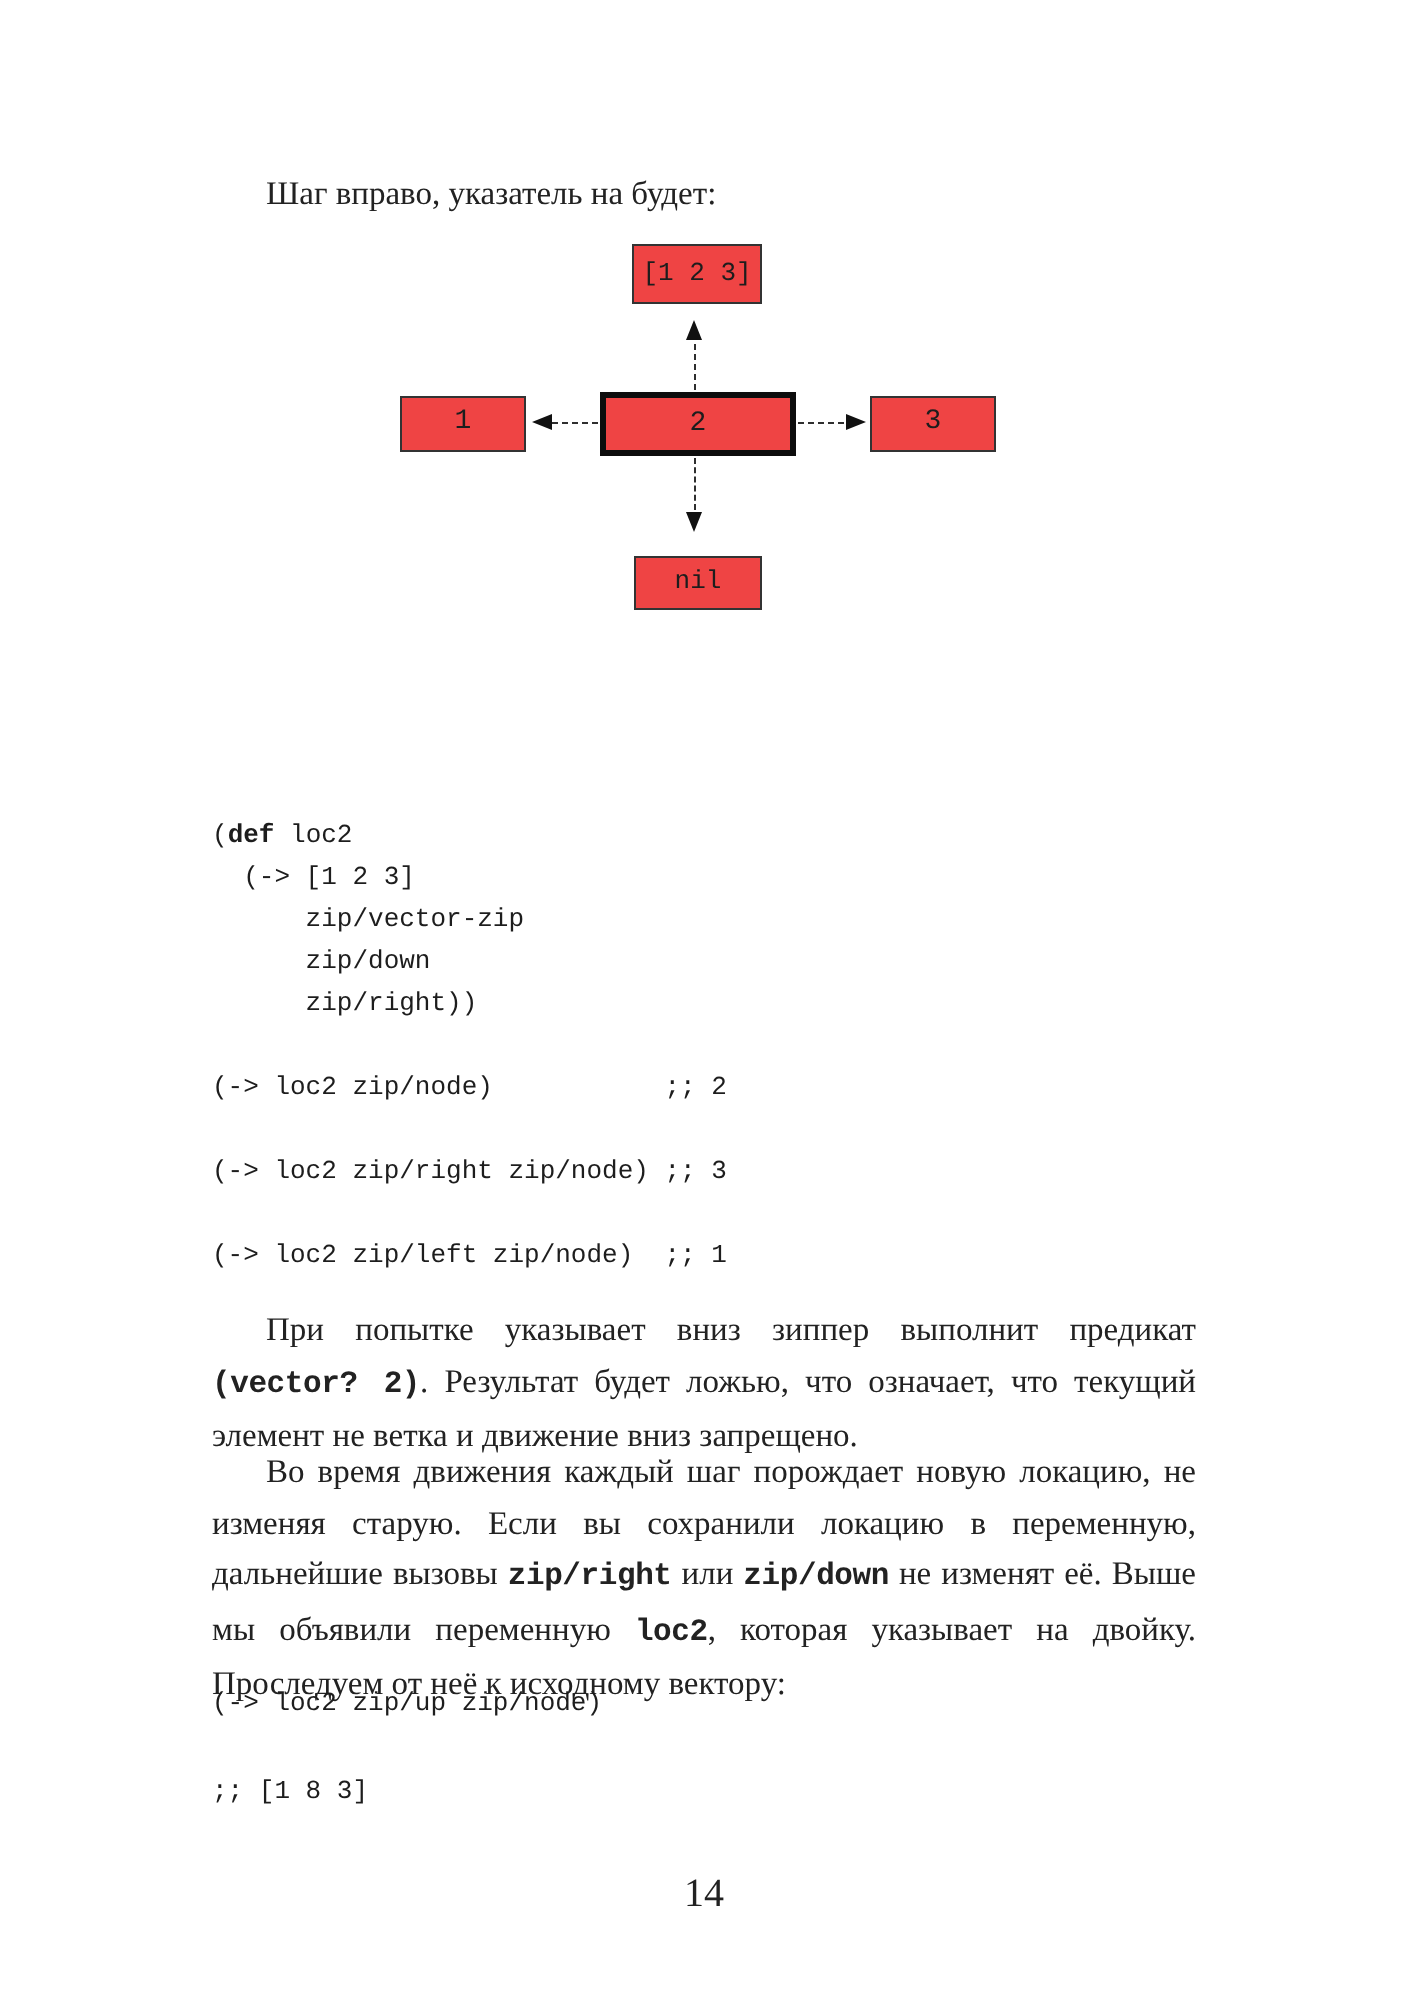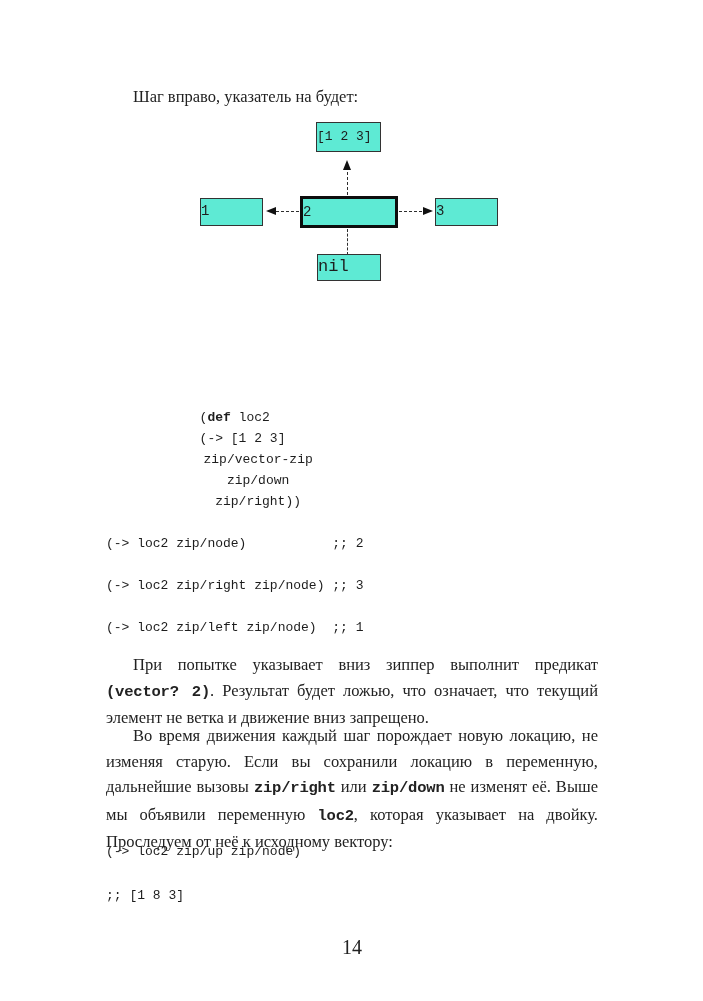--- a/index.html
+++ b/index.html
@@ -13,26 +13,26 @@
     text-indent:27px; color:#222;
   }
   .seg-bold { font-weight:bold; }
   .seg-code {
     font-family:Liberation Mono, monospace; font-weight:bold;
     font-size:15.5px; letter-spacing:-0.2px;
   }
   .codeblock {
     position:absolute; left:106px; margin:0;
     font-family:"Liberation Mono", monospace; font-size:13px; line-height:21px;
-    white-space:pre; color:#1d1d1d;text-align:center;
+    white-space:pre; color:#1d1d1d;
   }
   .diagram { position:absolute; left:0; top:122px; width:703px; height:176px; }
   .dbox {
-    position:absolute; box-sizing:border-box; background:#5eead4;
-    border:1.5px solid #333; color:#1d1d1d;
+    position:absolute; box-sizing:border-box; background:#ef4444;
+    border:1.5px solid #333; text-align:center; color:#1d1d1d;
     font-family:"Liberation Mono", monospace;
   }
   .dbox.center { border:3px solid #0d0d0d; }
   .hline { position:absolute; height:0; border-top:1.5px dashed #2e2e2e; }
   .vline { position:absolute; width:0; border-left:1.5px dashed #2e2e2e; }
   .tri { position:absolute; width:0; height:0; }
   .tri-up    { border-left:4.5px solid transparent; border-right:4.5px solid transparent; border-bottom:10px solid #111; }
   .tri-down  { border-left:4.5px solid transparent; border-right:4.5px solid transparent; border-top:10px solid #111; }
   .tri-left  { border-top:4.5px solid transparent; border-bottom:4.5px solid transparent; border-right:10px solid #111; }
   .tri-right { border-top:4.5px solid transparent; border-bottom:4.5px solid transparent; border-left:10px solid #111; }
@@ -63,21 +63,21 @@
     <div class="dbox center" style="left:300px; top:74px; width:98px; height:32px; font-size:14px; line-height:26px;">2</div>
 
     <div class="hline" style="left:399px; top:89px; width:23px;"></div>
     <div class="tri tri-right" style="left:423px; top:85px;"></div>
 
     <div class="dbox" style="left:435px; top:76px; width:63px; height:28px; font-size:14px; line-height:25px;">3</div>
 
     <div class="vline" style="left:347px; top:107px; height:26px;"></div>
     <div class="tri tri-down" style="left:343px; top:134px;"></div>
 
-    <div class="dbox" style="left:317px; top:132px; width:64px; height:27px; font-size:17px; line-height:24px;">nil</div>
+    <div class="dbox" style="left:317px; top:156px; width:64px; height:27px; font-size:13px; line-height:24px;">nil</div>
   </div>
 
 
   <pre class="codeblock" style="top:407px"><span>(</span><span class="seg-bold">def</span><span> loc2
   (-&gt; [1 2 3]
       zip/vector-zip
       zip/down
       zip/right))
 
 (-&gt; loc2 zip/node)           ;; 2

